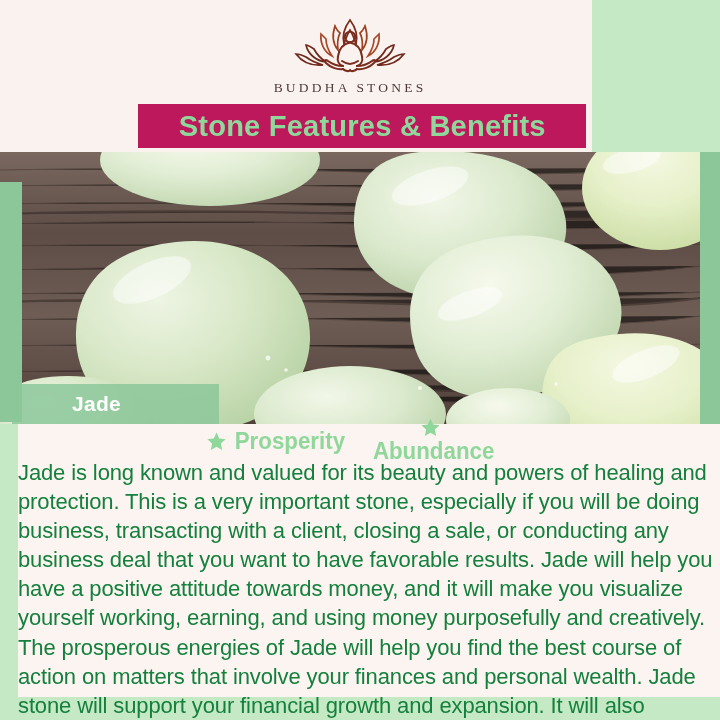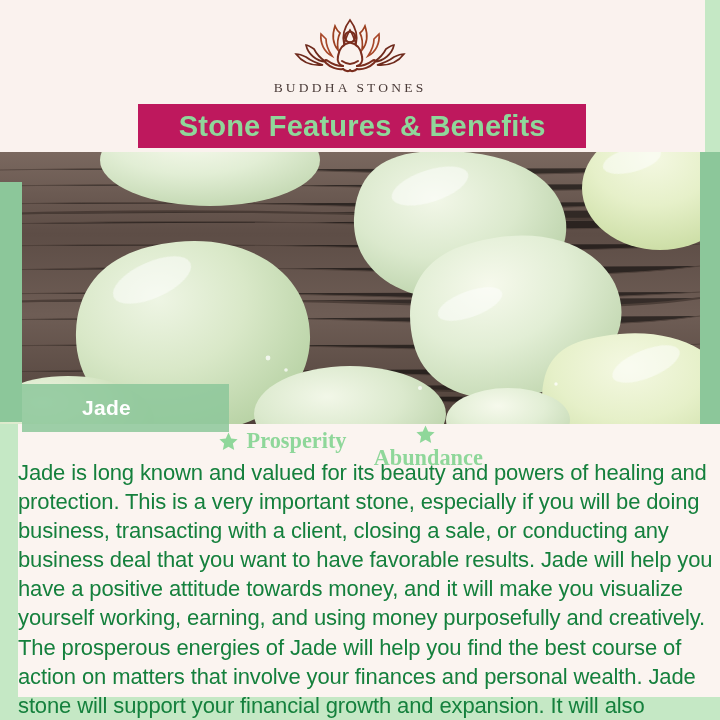--- a/index.html
+++ b/index.html
@@ -5,21 +5,21 @@
   html,body{margin:0;padding:0;}
   body{
     width:720px;height:720px;overflow:hidden;
     font-family:"Liberation Sans", sans-serif;
     background:#c5e8c5;
   }
   .page{position:relative;width:720px;height:720px;background:#c5e8c5;overflow:hidden;}
 
   
   .top-area{
-    position:absolute;left:0;top:0;width:705px;height:152px;
+    position:absolute;left:0;top:0;width:592px;height:152px;
     background:#faf2ee;
   }
   .logo-wrap{
     position:absolute;left:0;top:14px;width:700px;
     display:flex;flex-direction:column;align-items:center;
   }
   .logo-mark{width:140px;height:62px;display:block;}
   .logo-text{
     margin-top:4px;font-family:"Liberation Serif", serif;
     font-size:13.5px;letter-spacing:3.2px;color:#4a3b38;
@@ -52,40 +52,40 @@
     background:#8cc79a;z-index:6;
   }
   
   .right-bar{
     position:absolute;left:700px;top:152px;width:20px;height:272px;
     background:#8cc79a;z-index:6;
   }
 
   
   .jade-band{
-    position:absolute;left:22px;top:384px;width:207px;height:48px;
+    position:absolute;left:12px;top:384px;width:207px;height:40px;
     background:rgba(140,199,154,.85);
     display:flex;align-items:center;z-index:7;
   }
   .jade-label{
     color:#ffffff;font-size:21px;font-weight:700;
     padding-left:60px;letter-spacing:.3px;
   }
 
   
   .content{
     position:absolute;left:18px;top:424px;width:702px;height:273px;
     background:#fbf4f0;
   }
 
   
   .benefits{
     position:absolute;left:0;top:424px;width:702px;height:34px;
-    display:flex;justify-content:center;
-    gap:8px;z-index:8;font-family:Liberation Serif, serif;
+    display:flex;align-items:center;justify-content:center;
+    gap:8px;z-index:8;
   }
   .benefit{display:flex;align-items:center;}
   .benefit + .benefit{margin-left:16px;flex-direction:column;}
   .star{
     width:21px;height:21px;margin-right:6px;display:block;flex:none;
   }
   .benefit-label{
     font-size:23px;font-weight:700;color:#8fd79a;letter-spacing:0px;
     transform:scaleX(.97);
   }

